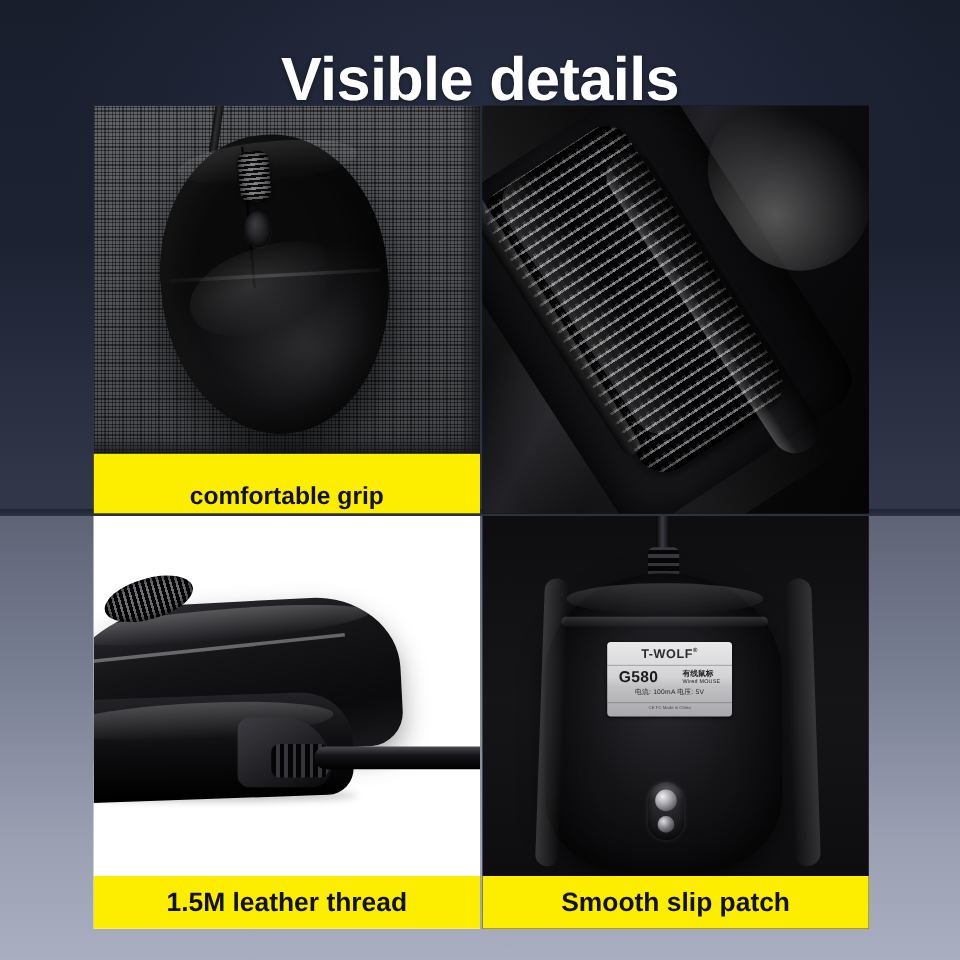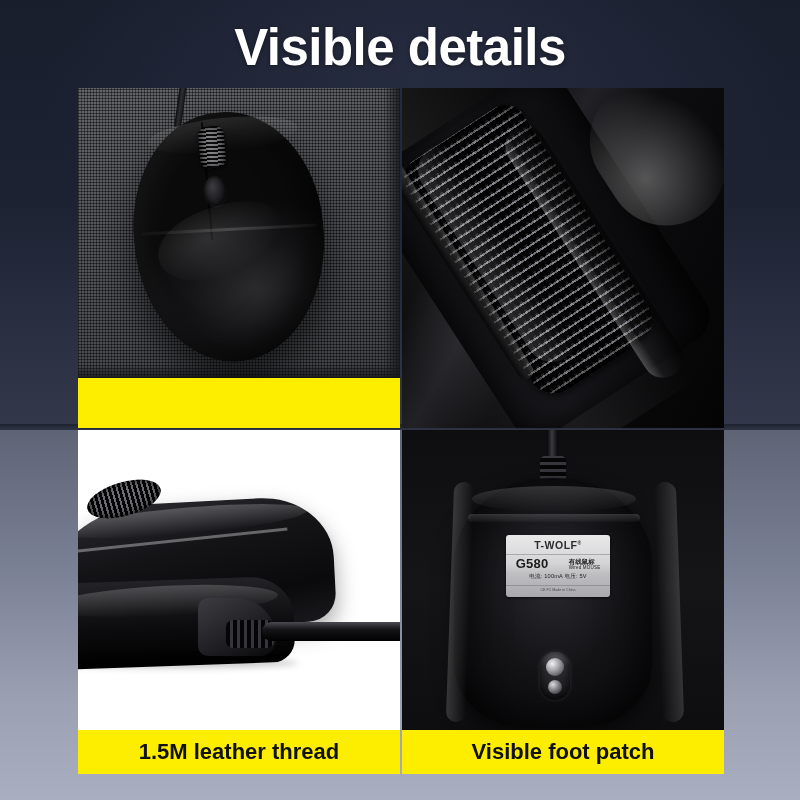--- a/index.html
+++ b/index.html
@@ -22,21 +22,21 @@
     position:absolute; left:0; top:430px; width:800px; height:370px;
     background:linear-gradient(180deg, #5e6476 0%, #7b8194 38%, #9aa0b2 72%, #a9aec0 100%);
   }
   .bg-seam {
     position:absolute; left:0; top:424px; width:800px; height:24px;
     background:linear-gradient(180deg, rgba(30,35,50,1) 0%, rgba(70,76,92,.85) 55%, rgba(94,100,118,0) 100%);
   }
 
   
   #title {
-    position:absolute; left:0; top:16px; width:800px; height:64px;
+    position:absolute; left:0; top:34px; width:800px; height:64px;
     z-index:5; text-align:center;
     color:#ffffff; font-size:51px; font-weight:bold;
     letter-spacing:-0.5px; line-height:64px;
     text-shadow:0 1px 4px rgba(0,0,0,.45);
   }
 
   
   #grid {
     position:absolute; left:78px; top:88px; width:646px; height:684px;
     z-index:4;
@@ -332,20 +332,21 @@
       <div class="m1-hl-top"></div>
       <div class="m1-split"></div>
       <div class="m1-seam"></div>
       <div class="m1-shine"></div>
       <div class="m1-wheel"></div>
       <div class="m1-dpi"></div>
     </div>
     <div class="caption cap-2line">
       <span>
         <br>
+        <span>comfortable grip</span>
       </span>
     </div>
   </div>
 
   <div class="panel p2">
     <div class="photo">
       <div class="p2-surface"></div>
       <div class="p2-ridge"></div>
       <div class="p2-well"></div>
       <div class="p2-wheel"></div>
@@ -395,16 +396,16 @@
           </span>
         </div>
         <div class="lbl-spec">电流: 100mA  电压: 5V</div>
         <div class="lbl-foot">CE  FC  Made in China</div>
       </div>
 
       <div class="m4-sensor"></div>
       <div class="m4-lens"></div>
       <div class="m4-lens2"></div>
     </div>
-    <div class="caption cap-tall">Visible foot patch</div>
+    <div class="caption cap-tall">Smooth slip patch</div>
   </div>
 
 </div>
 
 </body></html>

